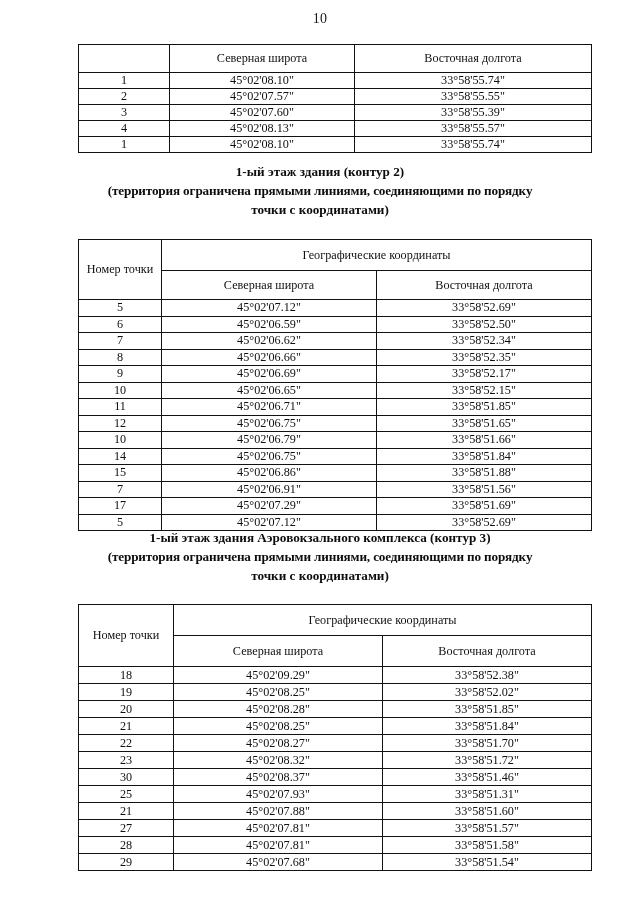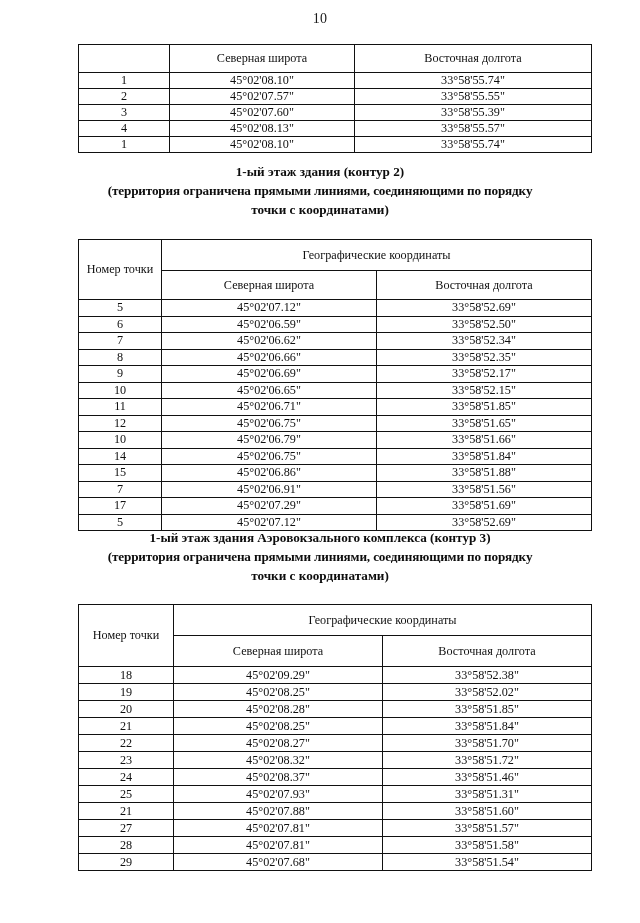--- a/index.html
+++ b/index.html
@@ -285,21 +285,21 @@
           <td class="c-num">22</td>
           <td class="c-lat">45°02'08.27"</td>
           <td class="c-lon">33°58'51.70"</td>
         </tr>
         <tr>
           <td class="c-num">23</td>
           <td class="c-lat">45°02'08.32"</td>
           <td class="c-lon">33°58'51.72"</td>
         </tr>
         <tr>
-          <td class="c-num">24</td>
+          <td class="c-num">30</td>
           <td class="c-lat">45°02'08.37"</td>
           <td class="c-lon">33°58'51.46"</td>
         </tr>
         <tr>
           <td class="c-num">25</td>
           <td class="c-lat">45°02'07.93"</td>
           <td class="c-lon">33°58'51.31"</td>
         </tr>
         <tr>
           <td class="c-num">21</td>

